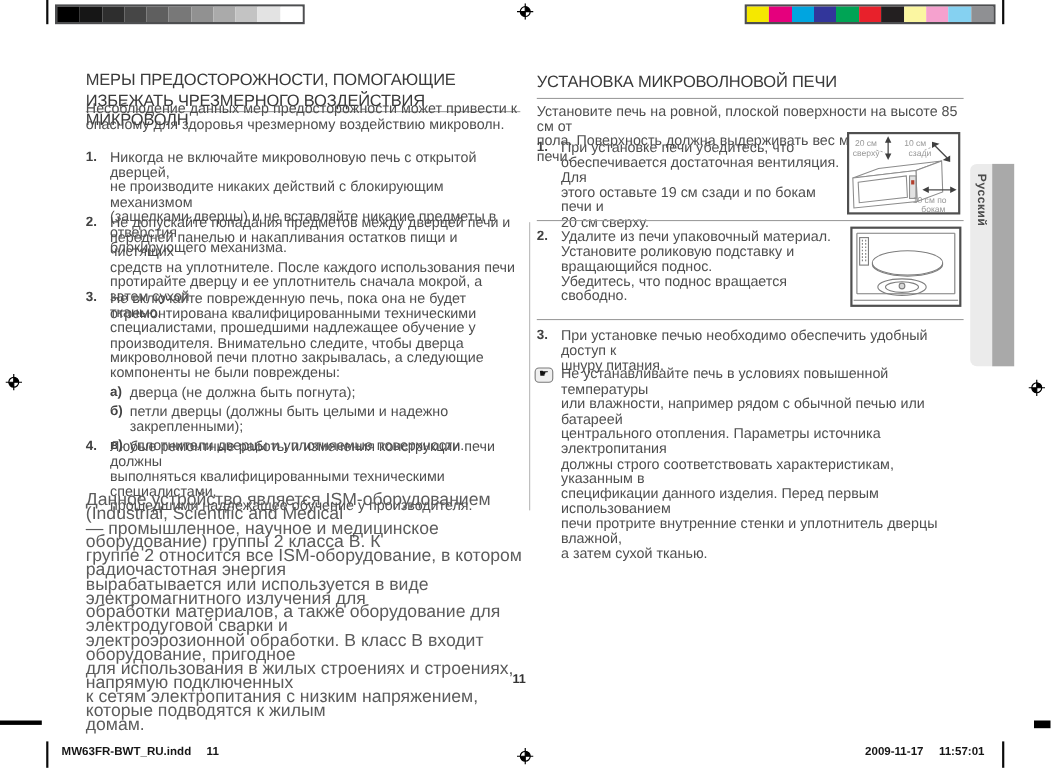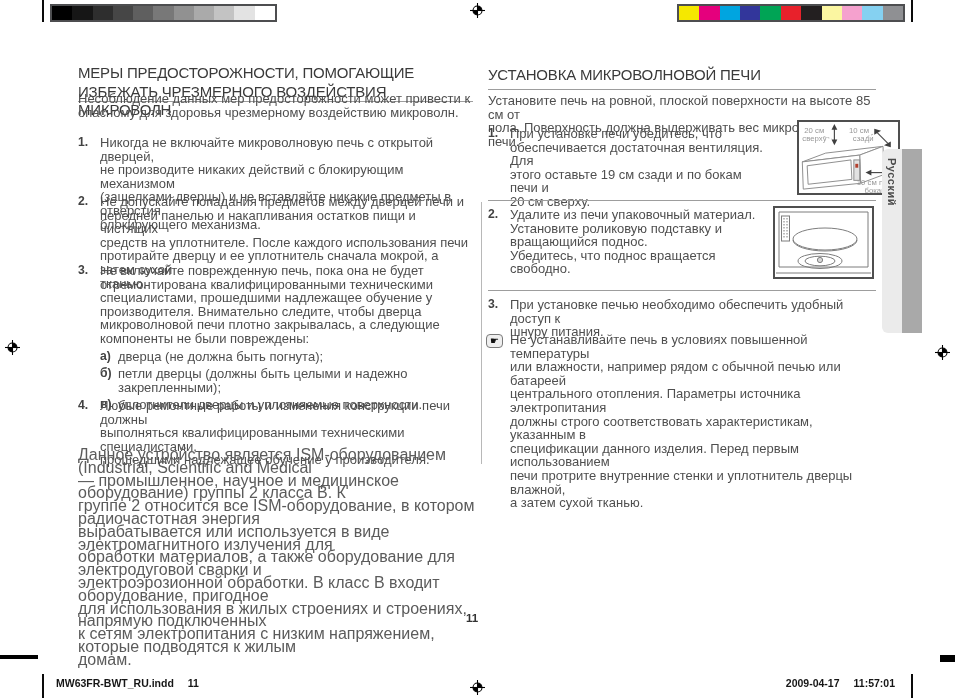--- a/index.html
+++ b/index.html
@@ -197,21 +197,21 @@
 <div class="abs vrule" style="left:481px; top:202px; height:262px;"></div>
 
 <div class="abs li" style="left:488px; top:127px; width:282px;">
   <span class="num">1.</span>
   <div class="body-txt">При установке печи убедитесь, что
 обеспечивается достаточная вентиляция. Для
 этого оставьте 19 см сзади и по бокам печи и
 20 см сверху.</div>
 </div>
 
-<div class="abs diagram-box" style="left:797px; top:120px; width:103px; height:75px;">
+<div class="abs diagram-box" style="left:770px; top:120px; width:103px; height:75px;">
   <svg viewBox="0 0 101 73">
     <g stroke="#8c8c8c" stroke-width="1" fill="#ffffff">
       <polygon points="3,41 27,32 86,25 62,34"></polygon>
       <polygon points="62,34 86,25 87,54 63,63"></polygon>
       <polygon points="3,41 62,34 63,63 4,69"></polygon>
       <polygon points="8,45 53,39 54,59 9,64"></polygon>
       <rect x="56" y="39" width="6" height="21" fill="#e2e2e2"></rect>
     </g>
     <rect x="57.5" y="43" width="3" height="4" fill="#b3402e"></rect>
     <g stroke="#9a9a9a" stroke-width="0.8" stroke-dasharray="2,2">
@@ -302,14 +302,14 @@
 
 <div class="abs corner-bar" style="left:0; top:655px; width:38px; height:4px;"></div>
 <div class="abs corner-bar" style="left:940px; top:655px; width:15px; height:7px;"></div>
 <div class="abs crop-v" style="left:42px; top:674px; height:24px;"></div>
 <div class="abs crop-v" style="left:911px; top:674px; height:24px;"></div>
 
 <div class="abs footer-txt" style="left:56px; top:677px;">
   <span>MW63FR-BWT_RU.indd</span><span class="gap"></span><span>11</span>
 </div>
 <div class="abs footer-txt" style="right:60px; top:677px;">
-  <span>2009-04-17</span><span class="gap"></span><span>11:57:01</span>
+  <span>2009-11-17</span><span class="gap"></span><span>11:57:01</span>
 </div>
 
 </body></html>

